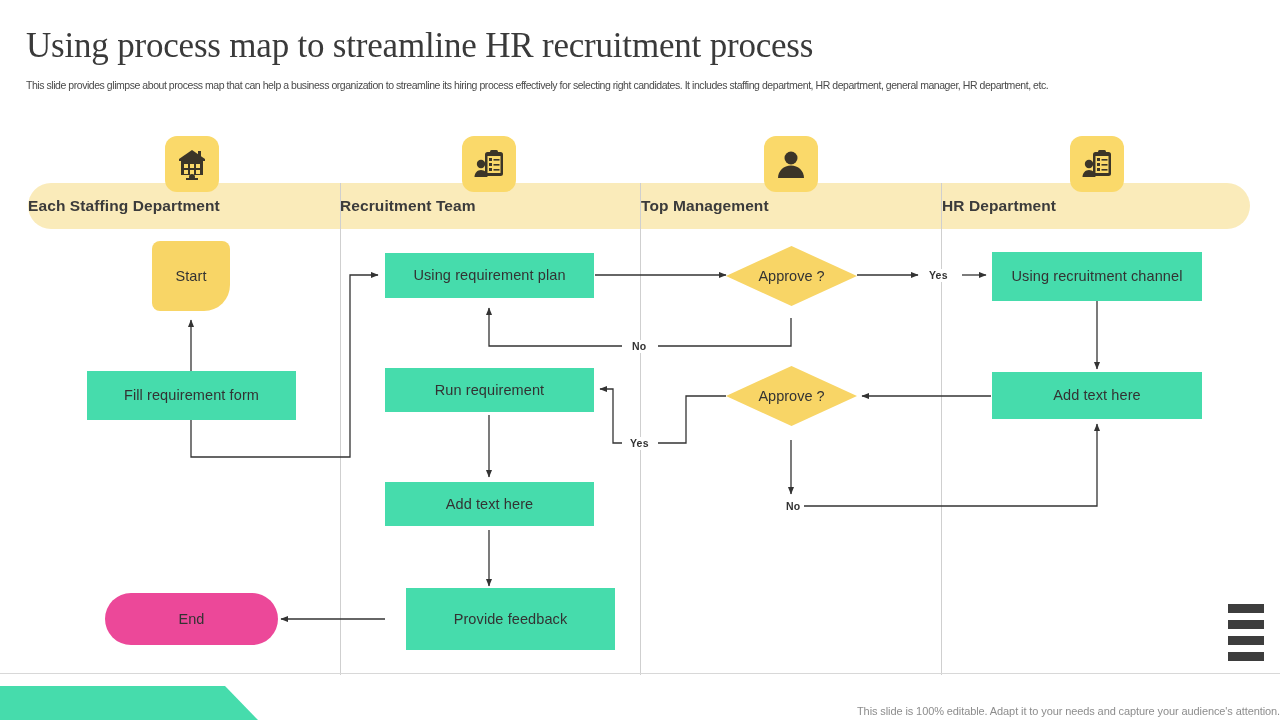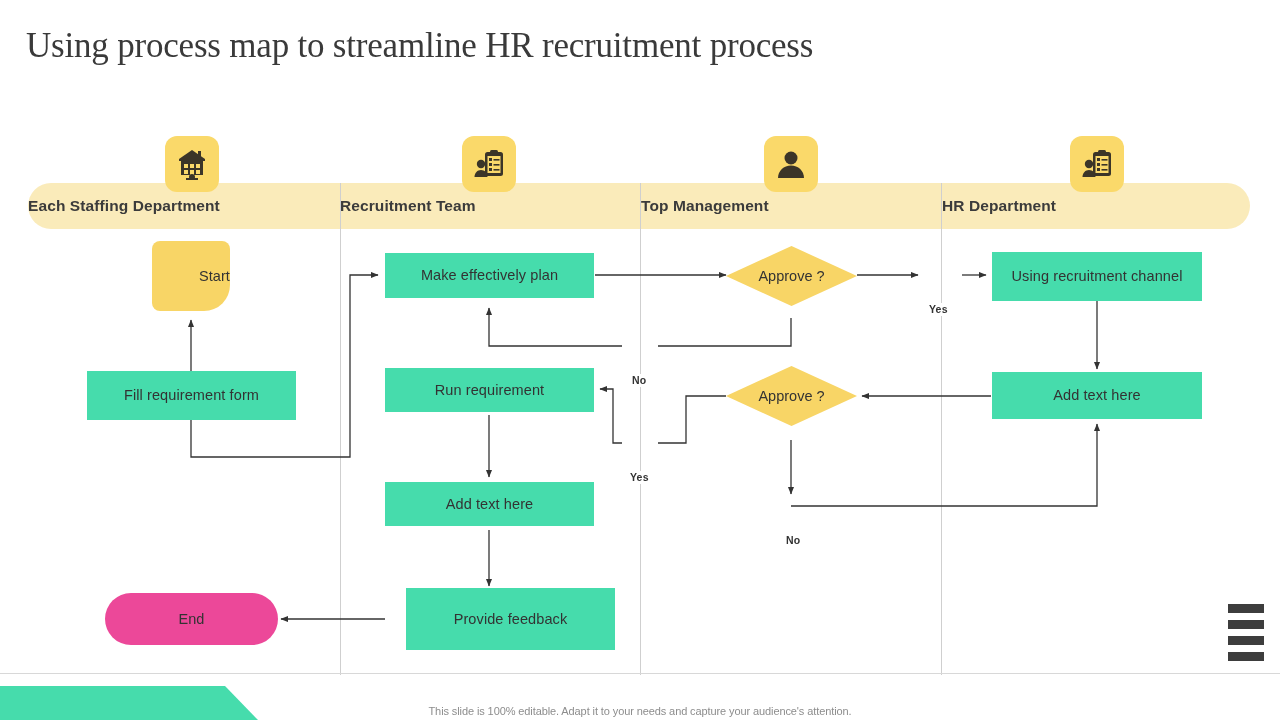--- a/index.html
+++ b/index.html
@@ -42,61 +42,62 @@
   }
   .icon-tile svg{display:block;}
 
   
   .node{
     position:absolute;display:flex;align-items:center;justify-content:center;
     text-align:center;font-size:14.5px;color:#333;line-height:19px;
     letter-spacing:0.1px;
   }
   .rect{background:#46DCAC;}
-  .round-start{background:#F8D566;border-radius:8px 8px 26px 8px;justify-content:flex-end;}
+  .round-start{background:#F8D566;border-radius:8px 8px 26px 8px;}
   .pill{background:#ec4899;border-radius:36px;}
   .diamond-wrap{position:absolute;}
   .diamond-shape{
     position:absolute;left:0;top:0;width:100%;height:100%;
     background:#F8D566;
     clip-path:polygon(50% 0,100% 50%,50% 100%,0 50%);
   }
   .diamond-text{
     position:absolute;left:0;top:0;width:100%;height:100%;
     display:flex;align-items:center;justify-content:center;
     font-size:14.5px;color:#333;text-align:right;
   }
 
   
   .edges{position:absolute;left:0;top:0;width:1280px;height:720px;pointer-events:none;}
   .edge-label{
     position:absolute;font-size:10.5px;color:#333;background:#fff;
-    padding:0 4px;line-height:13px;font-weight:bold;letter-spacing:0.2px;margin-top:34px;
+    padding:0 4px;line-height:13px;font-weight:bold;letter-spacing:0.2px;
   }
 
   
   .bottom-rule{position:absolute;left:0;top:673px;width:1280px;height:1px;background:#d8d8d8;}
   .corner-shape{
     position:absolute;left:0;top:686px;width:258px;height:34px;
     background:#46DCAC;
     clip-path:polygon(0 0,225px 0,258px 34px,0 34px);
   }
   .footer{
-    position:absolute;left:0;top:705px;width:1280px;text-align:center;
+    position:absolute;left:0;top:705px;width:1280px;text-align:right;
     font-size:11px;color:#8d8d8d;letter-spacing:-0.1px;
   }
   .bars{position:absolute;right:16px;top:604px;width:36px;}
   .bars i{display:block;width:36px;height:9px;background:#3d3d3d;margin-bottom:7px;}
 </style>
 </head>
 <body>
 
 <div id="slide">
 
   <div class="title">Using process map to streamline HR recruitment process</div>
+  <div class="subtitle">This slide provides glimpse about process map that can help a business organization to streamline its hiring process effectively for selecting right candidates. It includes staffing department, HR department, general manager, HR department, etc.</div>
 
   <div class="banner"></div>
 
   <div class="lane-div" style="left:340px"></div>
   <div class="lane-div" style="left:640px"></div>
   <div class="lane-div" style="left:941px"></div>
 
   <div class="icon-tile" style="left:165px">
     <svg width="34" height="34" viewBox="0 0 34 34">
       <path d="M17 3 L30 12 L30 14 L4 14 L4 12 Z" fill="#3b3528"></path>
@@ -205,21 +206,21 @@
 
   <div class="node rect" style="left:87px;top:371px;width:209px;height:49px">
     <span>Fill requirement form</span>
   </div>
 
   <div class="node pill" style="left:105px;top:593px;width:173px;height:52px">
     <span>End</span>
   </div>
 
   <div class="node rect" style="left:385px;top:253px;width:209px;height:45px">
-    <span>Make effectively plan</span>
+    <span>Using requirement plan</span>
   </div>
 
   <div class="node rect" style="left:385px;top:368px;width:209px;height:44px">
     <span>Run requirement</span>
   </div>
 
   <div class="node rect" style="left:385px;top:482px;width:209px;height:44px">
     <span>Add text here</span>
   </div>
 

